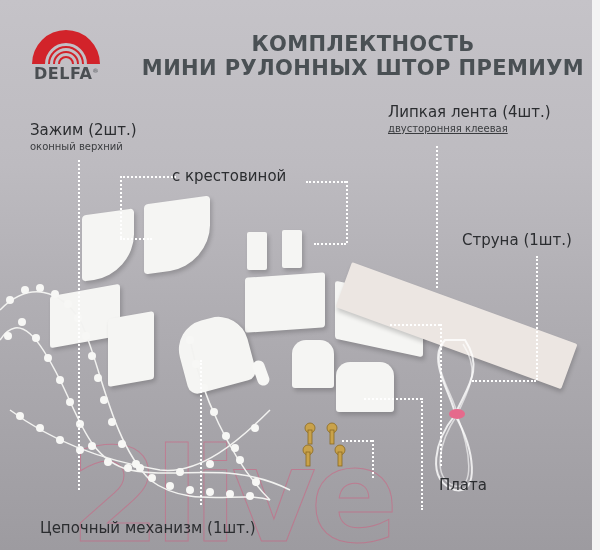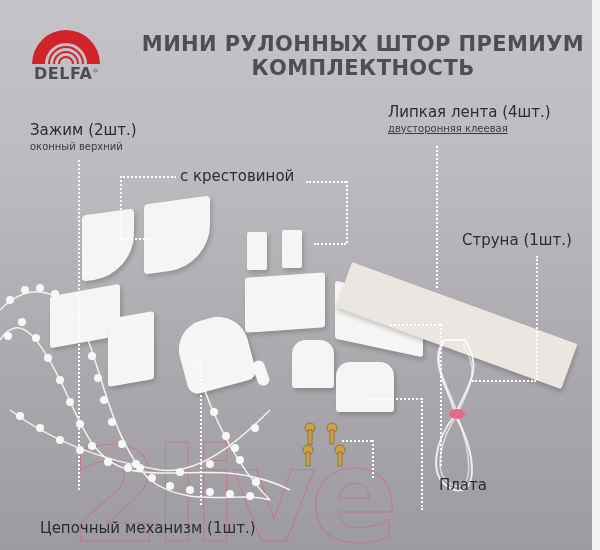--- a/index.html
+++ b/index.html
@@ -30,22 +30,22 @@
   <svg class="logo" viewBox="0 0 76 58">
     <path d="M4 38 A34 34 0 0 1 72 38 L60 38 A22 22 0 0 0 16 38 Z" fill="#d2232a"></path>
     <path d="M16 38 A22 22 0 0 1 60 38" fill="none" stroke="#d2232a" stroke-width="2"></path>
     <path d="M21 38 A17 17 0 0 1 55 38" fill="none" stroke="#d2232a" stroke-width="2"></path>
     <path d="M26 38 A12 12 0 0 1 50 38" fill="none" stroke="#d2232a" stroke-width="2"></path>
     <path d="M31 38 A7 7 0 0 1 45 38" fill="none" stroke="#d2232a" stroke-width="2"></path>
   </svg>
   <div class="logo-text"><span>DELFA</span><sup>®</sup></div>
 
   <div class="title">
+    <div>КОМПЛЕКТНОСТЬ</div>
     <div>МИНИ РУЛОННЫХ ШТОР ПРЕМИУМ</div>
-    <div>КОМПЛЕКТНОСТЬ</div>
   </div>
 
   <div class="wm">2live</div>
 
   <div class="part" style="left:82px;top:212px;width:52px;height:66px;border-radius:4px 4px 40px 4px;transform:skewY(-8deg);"></div>
   <div class="part" style="left:144px;top:200px;width:66px;height:70px;border-radius:4px 4px 40px 4px;transform:skewY(-8deg);"></div>
 
   <div class="part" style="left:50px;top:290px;width:70px;height:52px;border-radius:3px;transform:skewY(-10deg);"></div>
   <div class="part" style="left:108px;top:315px;width:46px;height:68px;border-radius:3px;transform:skewY(-10deg);"></div>
 
@@ -152,21 +152,21 @@
   <div class="dot-h" style="left:342px;top:440px;width:30px;"></div>
   <div class="dot-v" style="left:372px;top:440px;height:38px;"></div>
   <div class="dot-h" style="left:364px;top:398px;width:58px;"></div>
   <div class="dot-v" style="left:421px;top:398px;height:112px;"></div>
   <div class="dot-h" style="left:390px;top:324px;width:50px;"></div>
   <div class="dot-v" style="left:440px;top:324px;height:142px;"></div>
 
   <div class="lbl big" style="left:30px;top:122px;">Зажим  (2шт.)</div>
   <div class="lbl small" style="left:30px;top:141px;">оконный верхний</div>
 
-  <div class="lbl big" style="left:180px;top:168px;">с крестовиной</div>
+  <div class="lbl big" style="left:172px;top:168px;">с крестовиной</div>
 
   <div class="lbl big" style="left:388px;top:104px;">Липкая лента (4шт.)</div>
   <div class="lbl small" style="left:388px;top:123px;text-decoration:underline;">двусторонняя клеевая</div>
 
   <div class="lbl big" style="left:462px;top:232px;">Струна (1шт.)</div>
 
   <div class="lbl big" style="left:439px;top:477px;">Плата</div>
   <div class="lbl big" style="left:30px;top:520px;margin-left:10px;">Цепочный механизм (1шт.)</div>
 </div>
 <div class="rightstrip"></div>

